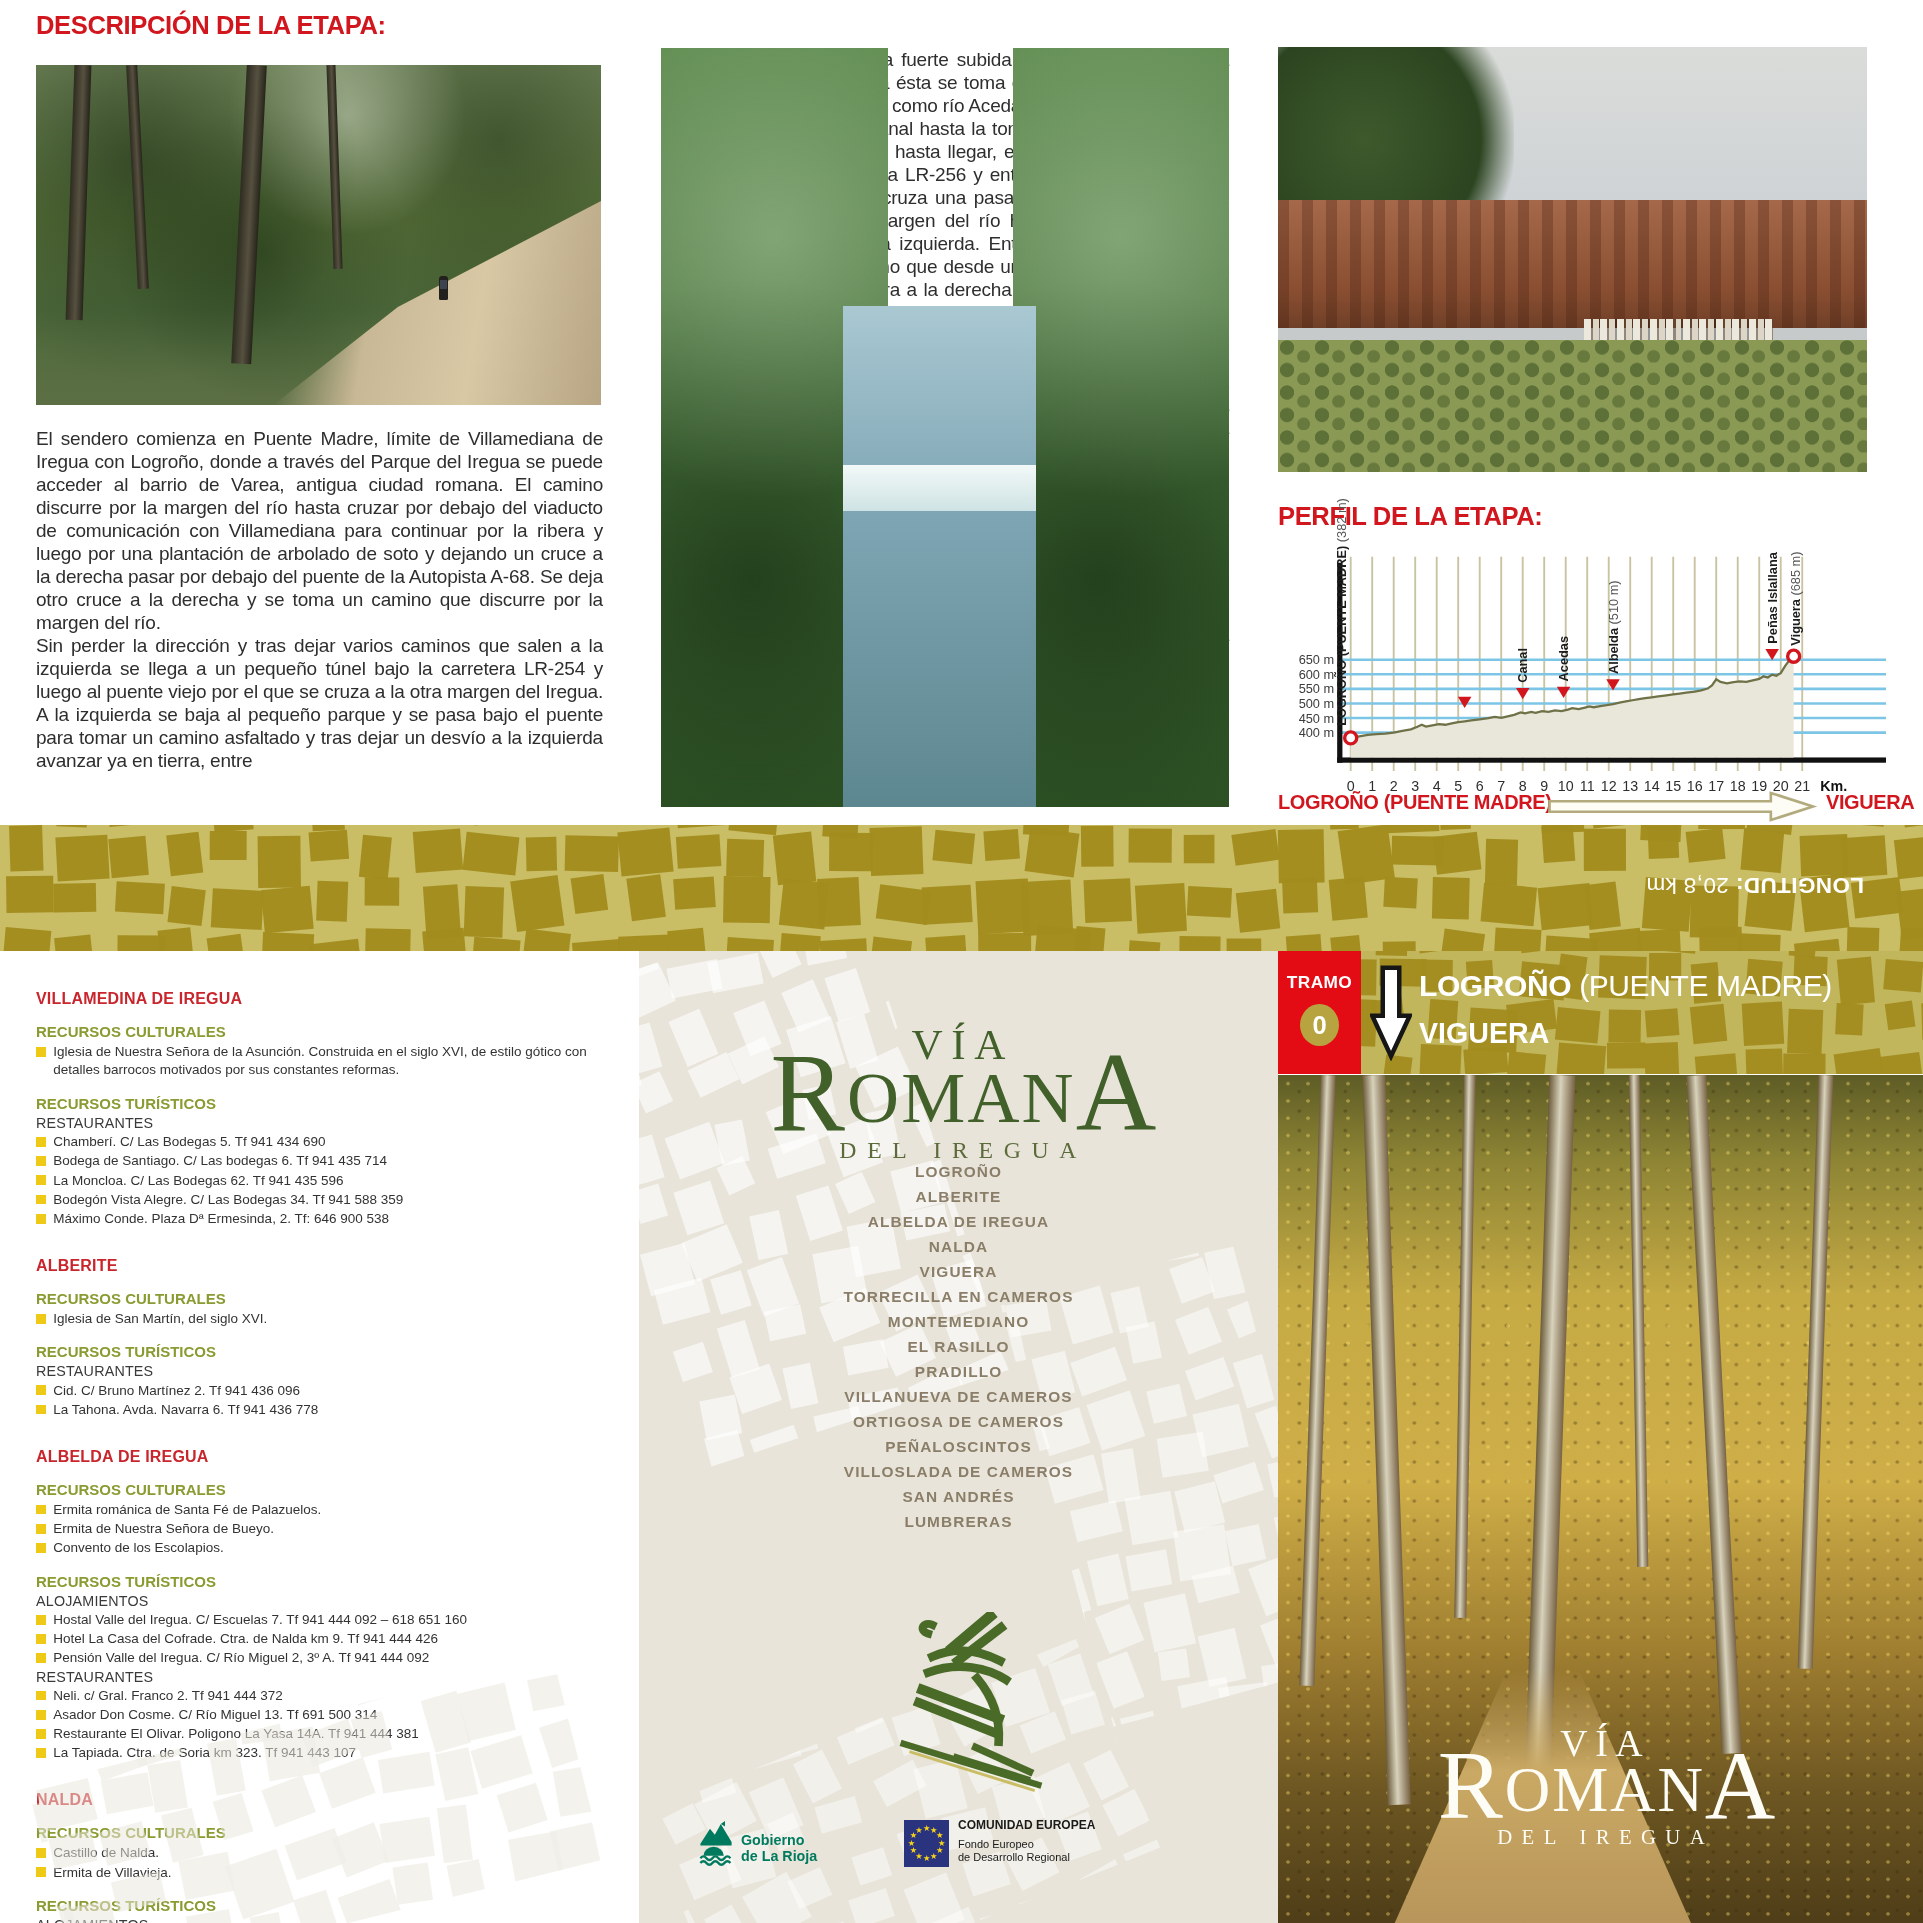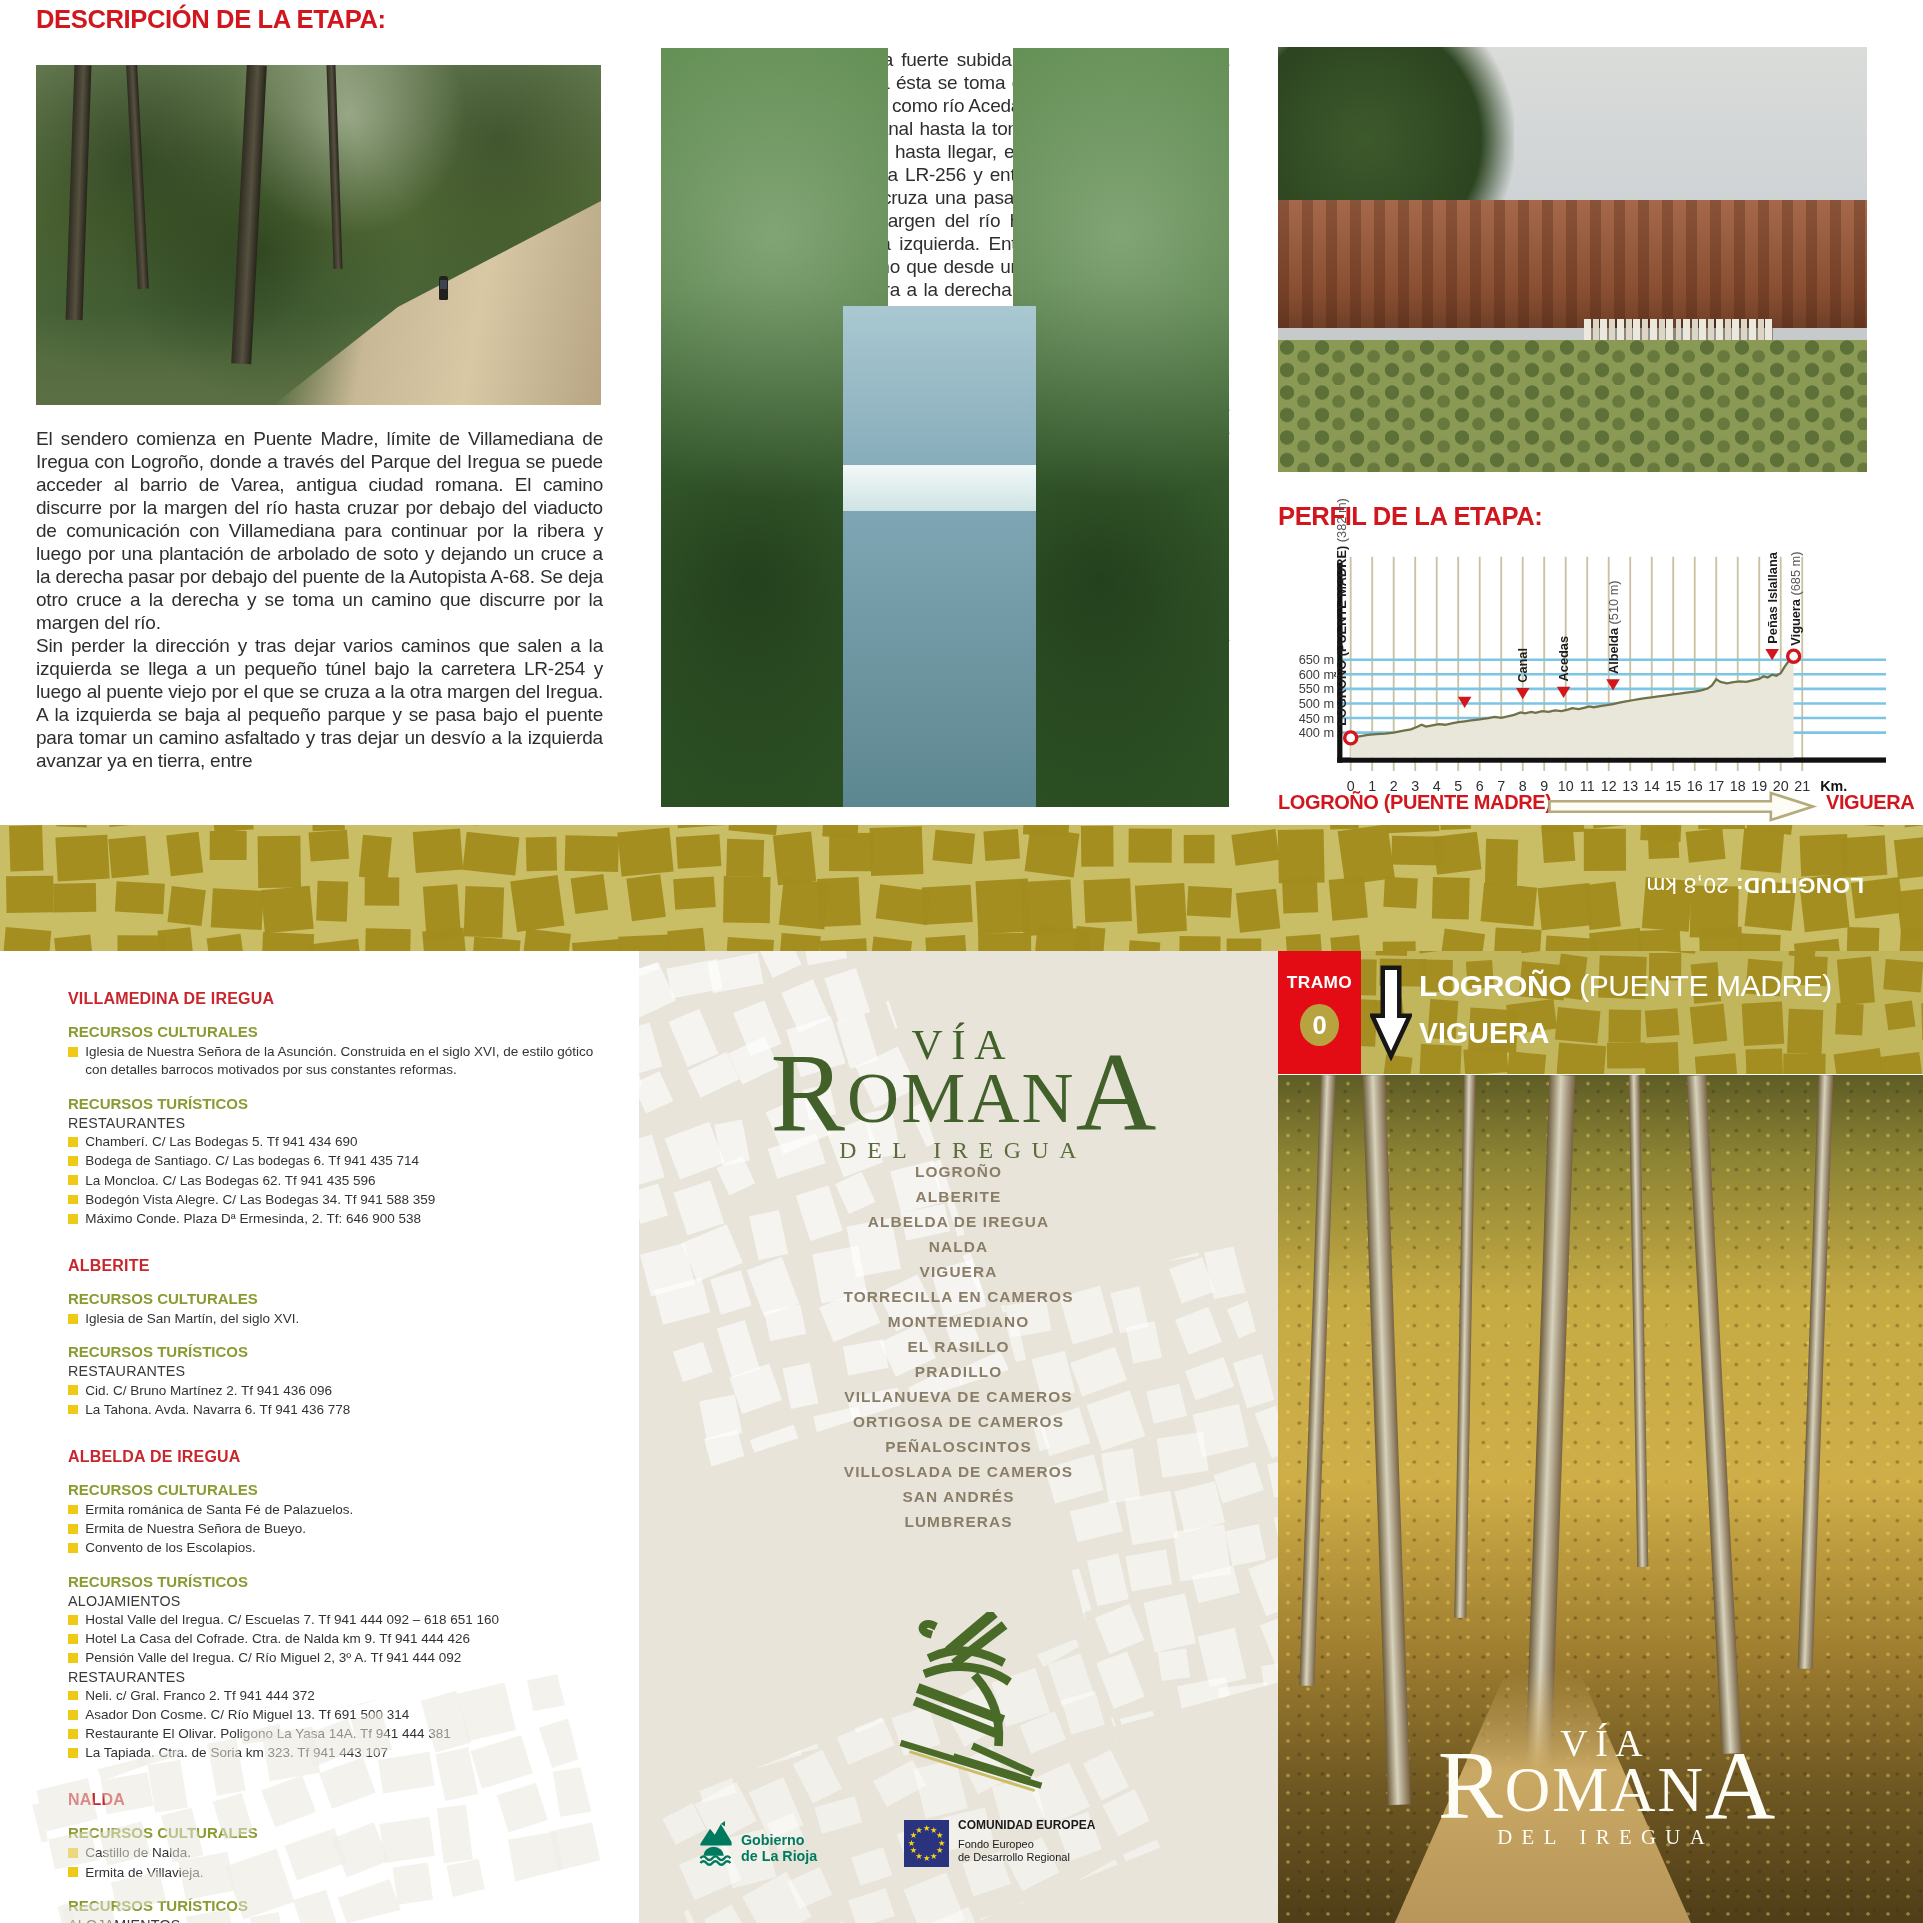--- a/index.html
+++ b/index.html
@@ -63,21 +63,21 @@
   .center-panel{background:#e8e4da;overflow:hidden;}
   .mosaic-cluster{position:absolute;pointer-events:none;}
   
   .res-panel{padding:39px 30px 0 36px;}
   .town-heading{font-weight:800;color:#c9252c;font-size:16px;letter-spacing:0.2px;margin-bottom:15px;}
   .green-heading{font-weight:800;color:#8a9b31;font-size:15px;margin:15px 0 3px 0;}
   .green-heading.first{margin-top:0;}
   .sub-label{font-size:14.3px;color:#3a3a3a;margin-bottom:2.3px;letter-spacing:0.2px;}
   .res-item{display:flex;font-size:13.5px;line-height:18.4px;color:#333;margin-bottom:0.8px;}
   .res-item .bullet{flex:0 0 9.8px;width:9.8px;height:9.8px;background:#eec915;margin:3.8px 7.5px 0 0;}
-  .res-town{margin-top:28.6px;margin-left:32px;}
+  .res-town{margin-top:28.6px;}
   .res-town:first-child{margin-top:0;}
   
   .vr-logo{font-family:"Liberation Serif",serif;color:#41602a;text-align:center;line-height:1;}
   .vr-line1{font-size:.60em;letter-spacing:.20em;margin-left:.2em;}
   .vr-line2{font-size:1em;letter-spacing:.03em;margin-top:-.06em;margin-left:12px;}
   .vr-cap{font-size:1.55em;line-height:0;position:relative;top:.07em;}
   .vr-line3{font-size:.33em;letter-spacing:.45em;margin-top:.22em;margin-left:.4em;color:#5b6b3a;}
   .vr-logo.white, .vr-logo.white .vr-line3{color:#fdfdf6;}
   
   .towns-list{text-align:center;font-weight:800;color:#8a7e68;font-size:15.4px;line-height:25px;letter-spacing:1.1px;}
@@ -96,21 +96,21 @@
   .eu-flag{position:absolute;background:#29337e;}
   .eu-star{position:absolute;color:#f8d417;font-size:8.3px;line-height:8.3px;}
   .eu-text .t{font-weight:800;font-size:12px;color:#1a1a1a;margin-bottom:6px;}
   .eu-text .s{font-size:11px;line-height:12.8px;color:#1a1a1a;}
 </style>
 </head>
 <body>
 
 <div id="page">
 
-  <div class="abs red-heading" style="left:36px;top:5px;">DESCRIPCIÓN DE LA ETAPA:</div>
+  <div class="abs red-heading" style="left:36px;top:11px;">DESCRIPCIÓN DE LA ETAPA:</div>
 
   <div class="abs photo photo-trail" style="left:36px;top:65px;width:565px;height:340px;">
     <div class="trail-path"></div>
     <div class="trunk" style="left:6%;width:16.5px;height:75%;transform:rotate(2deg);"></div>
     <div class="trunk" style="left:17%;width:10.5px;height:66%;transform:rotate(-3deg);"></div>
     <div class="trunk" style="left:36%;width:19.5px;height:88%;transform:rotate(3deg);"></div>
     <div class="trunk" style="left:52%;width:9px;height:60%;transform:rotate(-2deg);"></div>
     <div class="hiker" style="right:27%;bottom:31%;"></div>
   </div>
 

